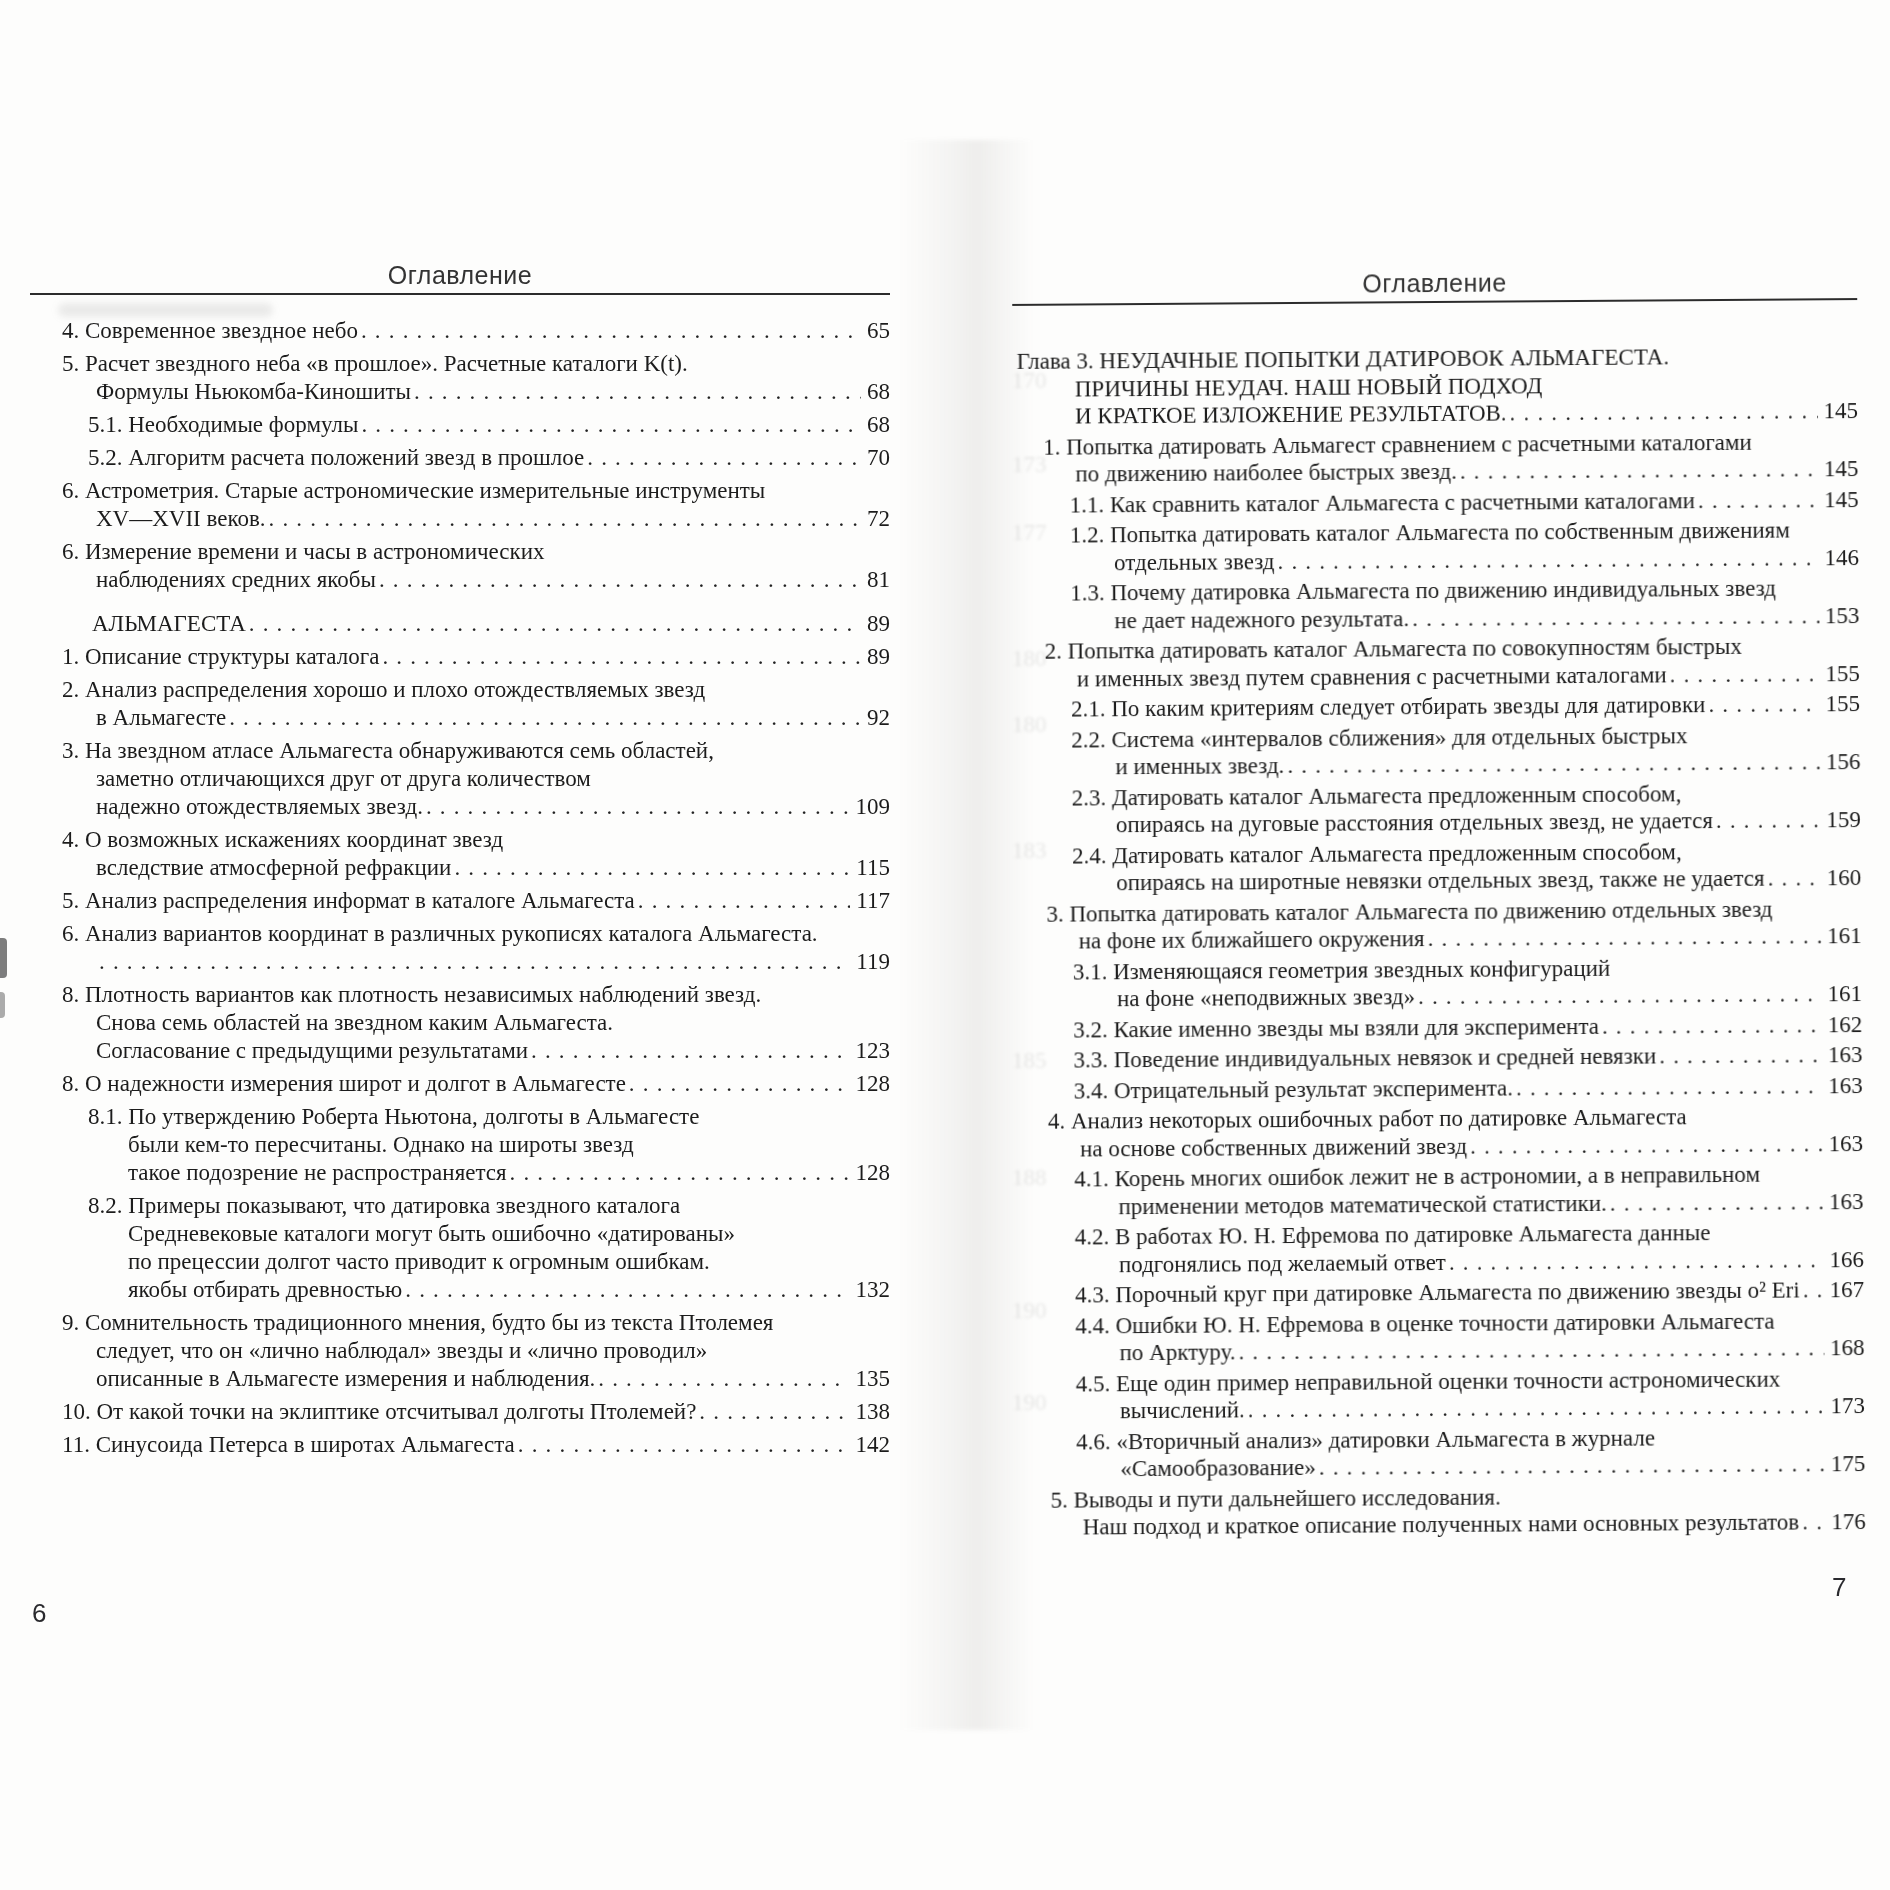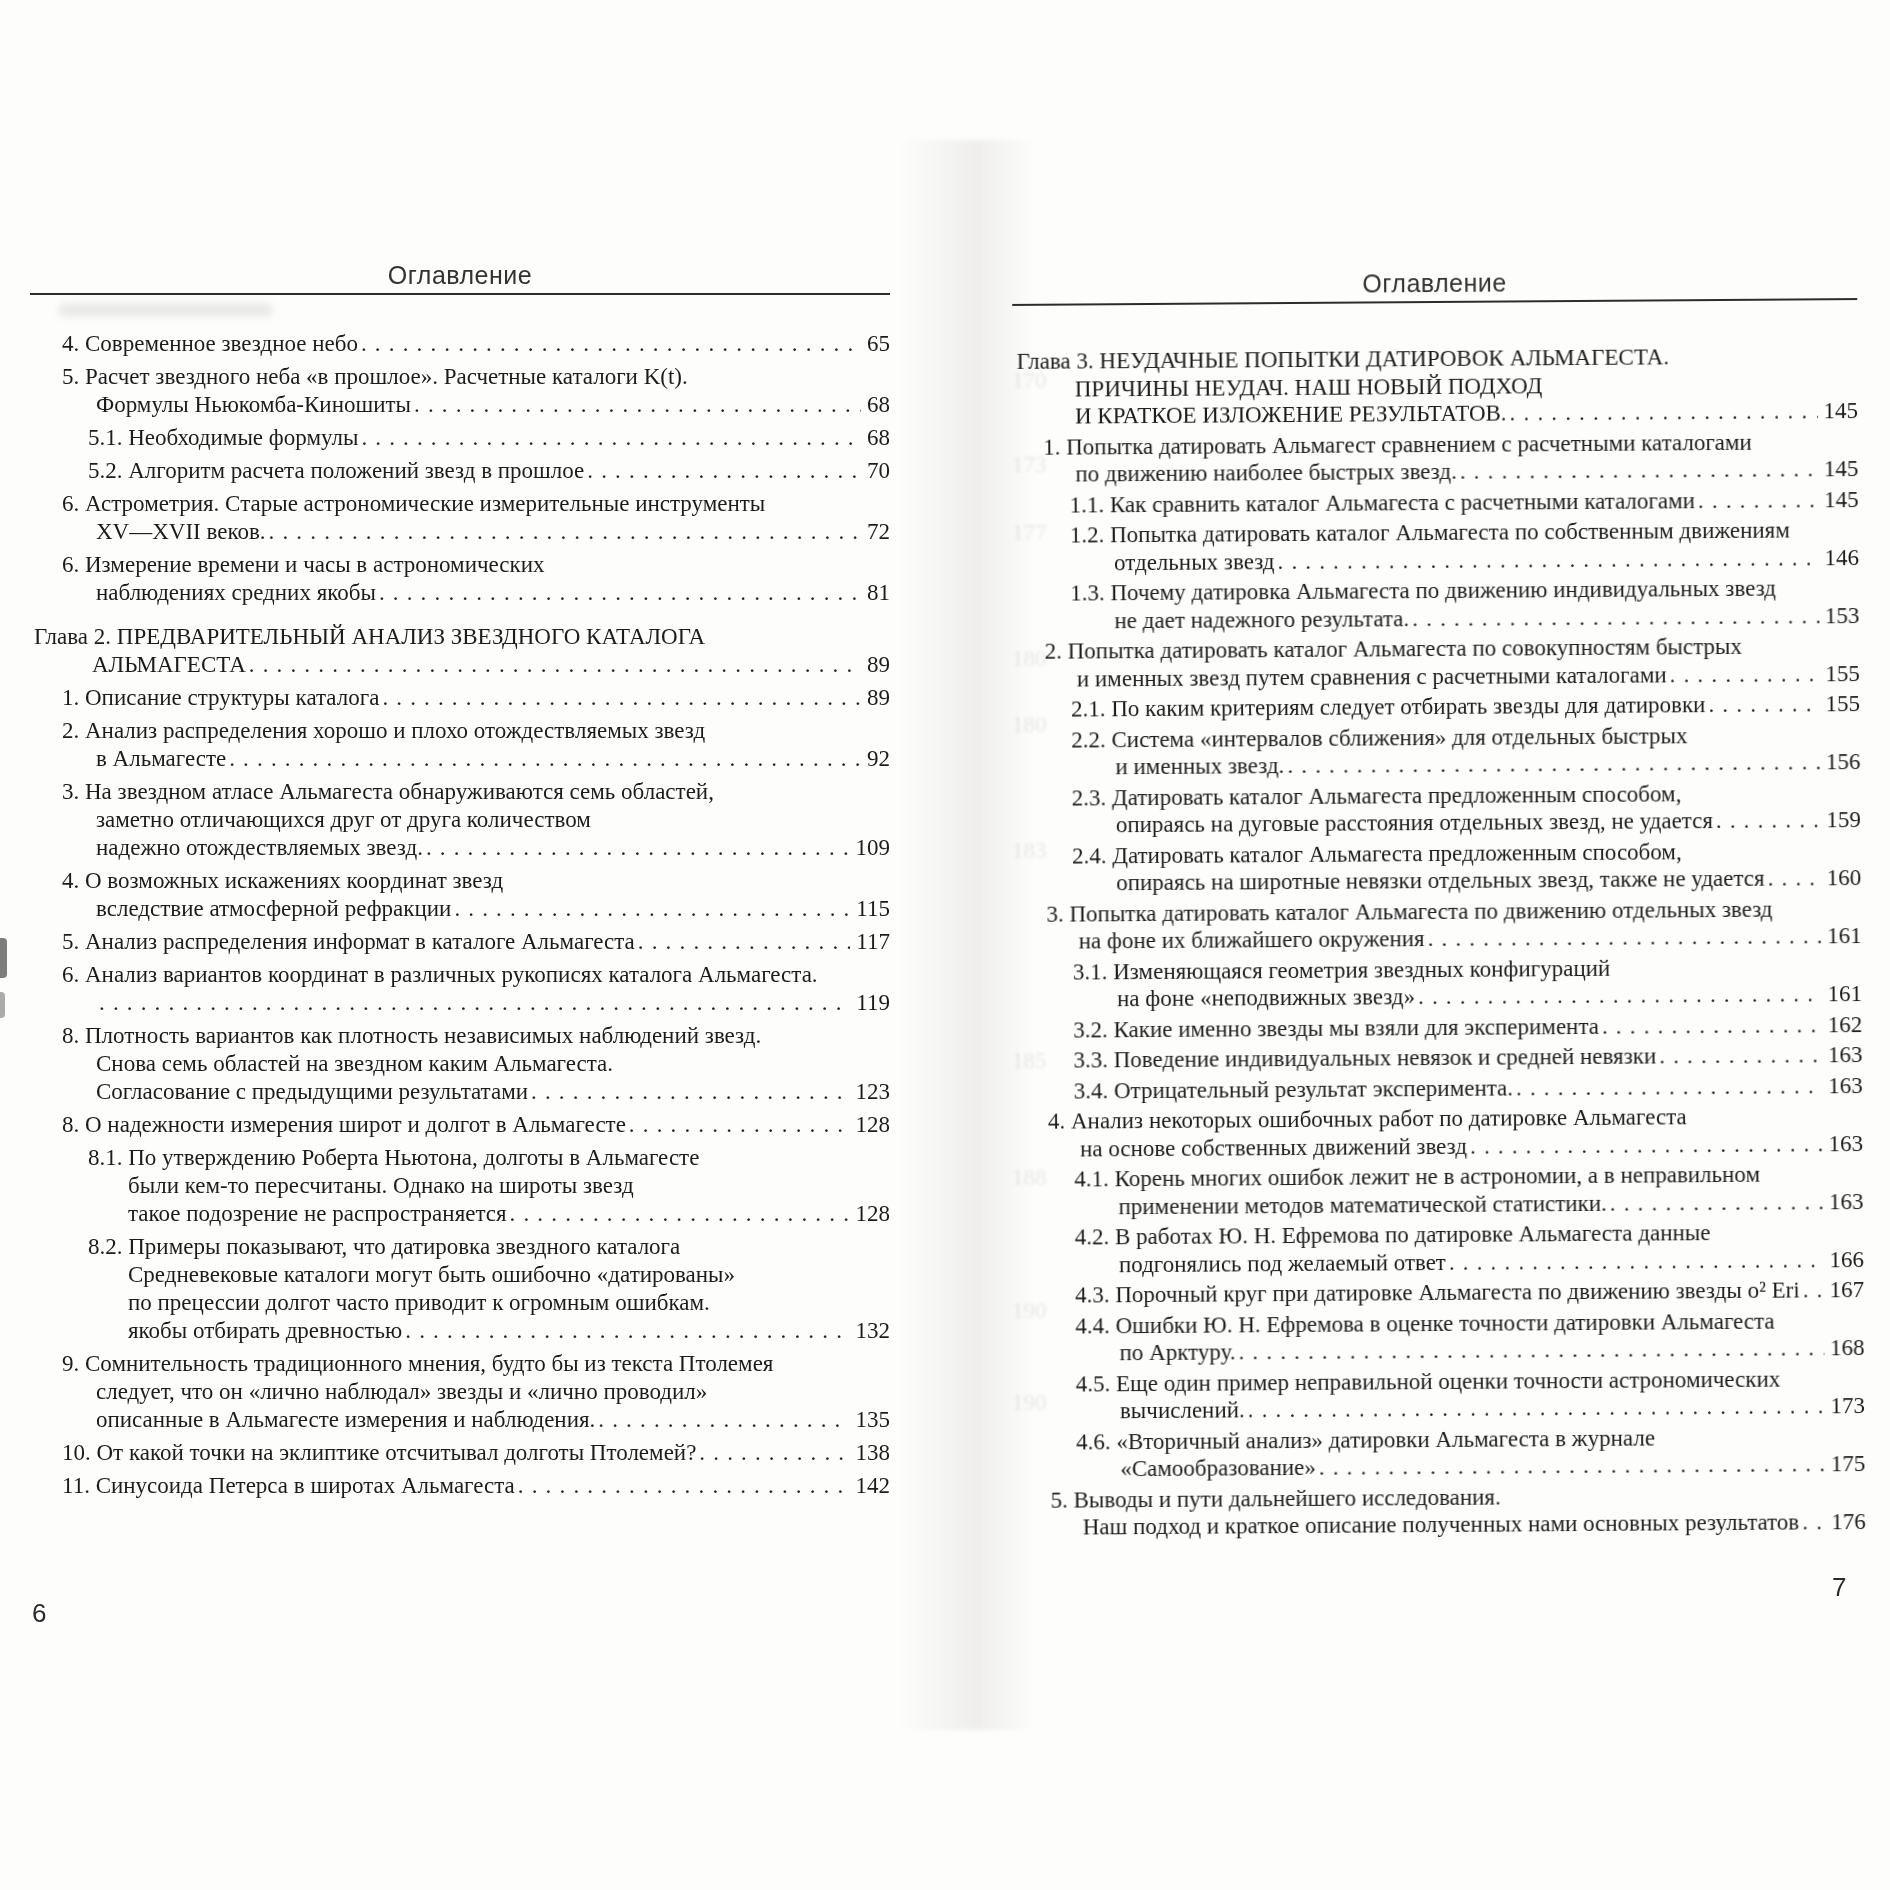--- a/index.html
+++ b/index.html
@@ -41,21 +41,21 @@
     left:1012px;top:270px;width:845px;
     transform:rotate(-0.4deg);transform-origin:50% 0;
     filter:blur(0.22px);
   }
   .hdr{
     font-family:"Liberation Sans", sans-serif;
     font-size:25px;line-height:27px;text-align:center;
     color:#333;letter-spacing:.5px;
   }
   .rule{height:2px;background:#2c2c2c;margin-top:4px;}
-  .entries{margin-top:35px;}
+  .entries{margin-top:22px;}
   .page-right .entries{margin-top:42px;}
   .entry{margin-bottom:5px;}
   .page-right .entry{margin-bottom:3px;}
   .entry.chapter{margin-top:16px;}
   .entries > .entry:first-child{margin-top:0;}
   .line{
     display:flex;align-items:baseline;
     font-size:23px;line-height:28px;white-space:nowrap;
   }
   .page-right .line{line-height:27.5px;}
@@ -152,23 +152,20 @@
         <div class="line">
           <span class="txt">6. Измерение времени и часы в астрономических</span>
         </div>
         <div class="line cont">
           <span class="txt">наблюдениях средних якобы</span>
           <span class="leader">. . . . . . . . . . . . . . . . . . . . . . . . . . . . . . . . . . . . . . . . . . . . . . . . . . . . . . . . . . . . . . . . . . . . . . . . . . . . . . . . . . . . . . . . . . . . . . . . . . . . . . . . . . . . . . . . . . . . . . . . </span>
           <span class="pg">81</span>
         </div>
       </div>
       <div class="entry chapter">
-        <div class="line">
-          <span class="txt">Глава 2. ПРЕДВАРИТЕЛЬНЫЙ АНАЛИЗ ЗВЕЗДНОГО КАТАЛОГА</span>
-        </div>
         <div class="line cont">
           <span class="txt">АЛЬМАГЕСТА</span>
           <span class="leader">. . . . . . . . . . . . . . . . . . . . . . . . . . . . . . . . . . . . . . . . . . . . . . . . . . . . . . . . . . . . . . . . . . . . . . . . . . . . . . . . . . . . . . . . . . . . . . . . . . . . . . . . . . . . . . . . . . . . . . . . </span>
           <span class="pg">89</span>
         </div>
       </div>
       <div class="entry item">
         <div class="line">
           <span class="txt">1. Описание структуры каталога</span>
           <span class="leader">. . . . . . . . . . . . . . . . . . . . . . . . . . . . . . . . . . . . . . . . . . . . . . . . . . . . . . . . . . . . . . . . . . . . . . . . . . . . . . . . . . . . . . . . . . . . . . . . . . . . . . . . . . . . . . . . . . . . . . . . </span>

